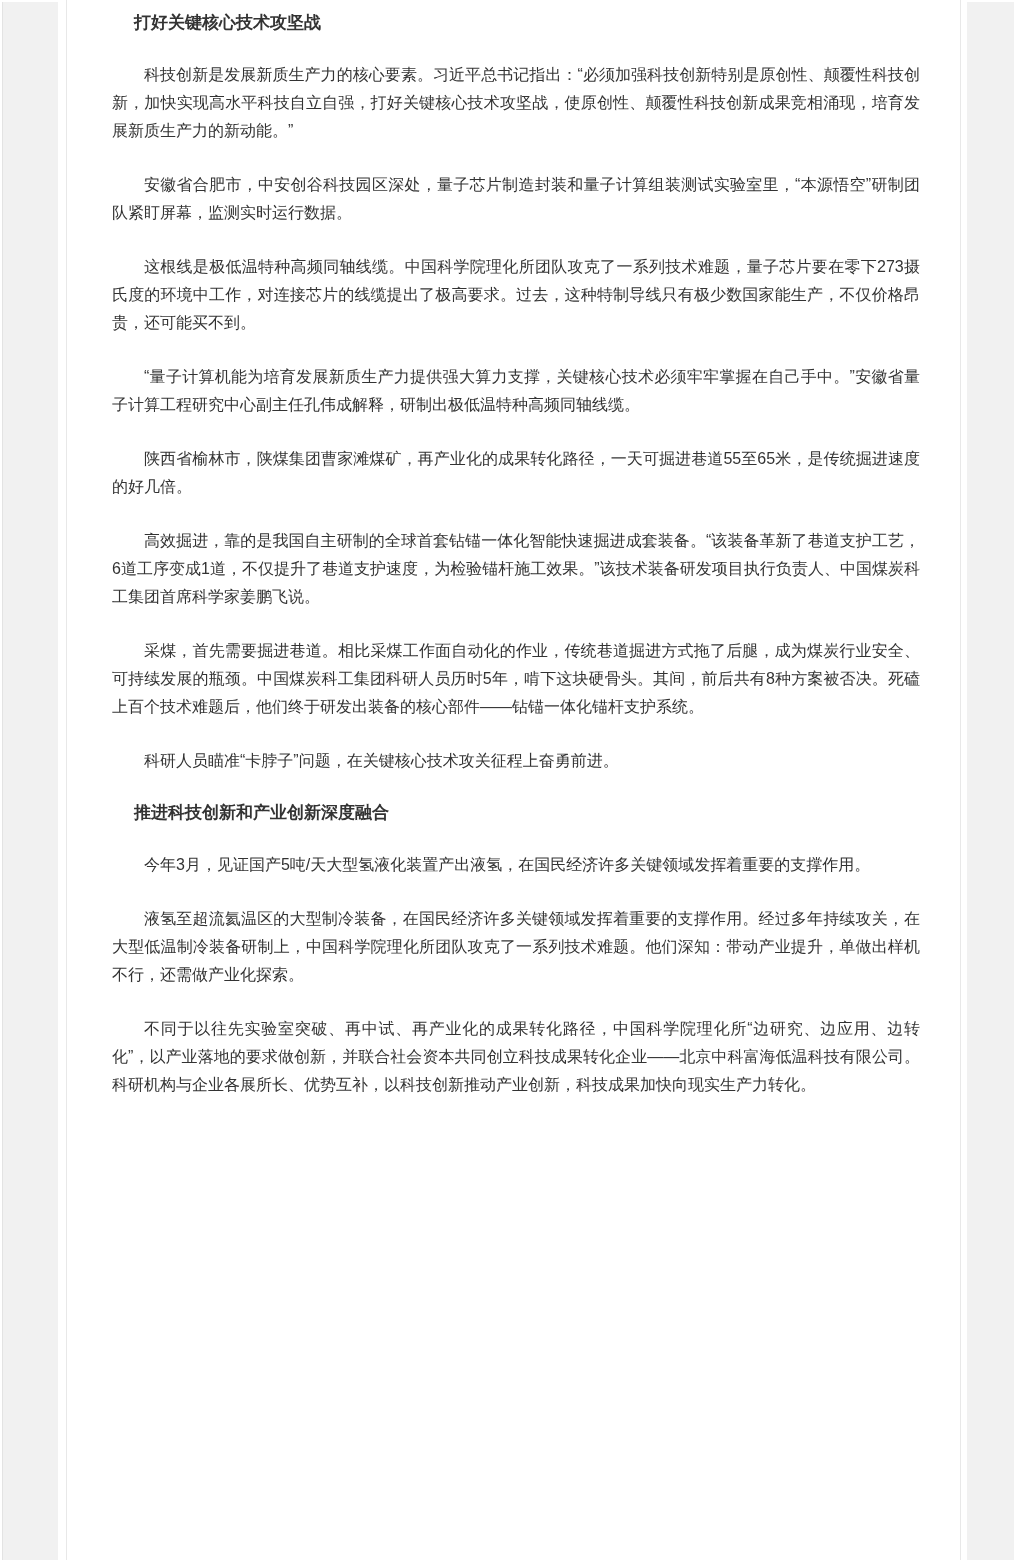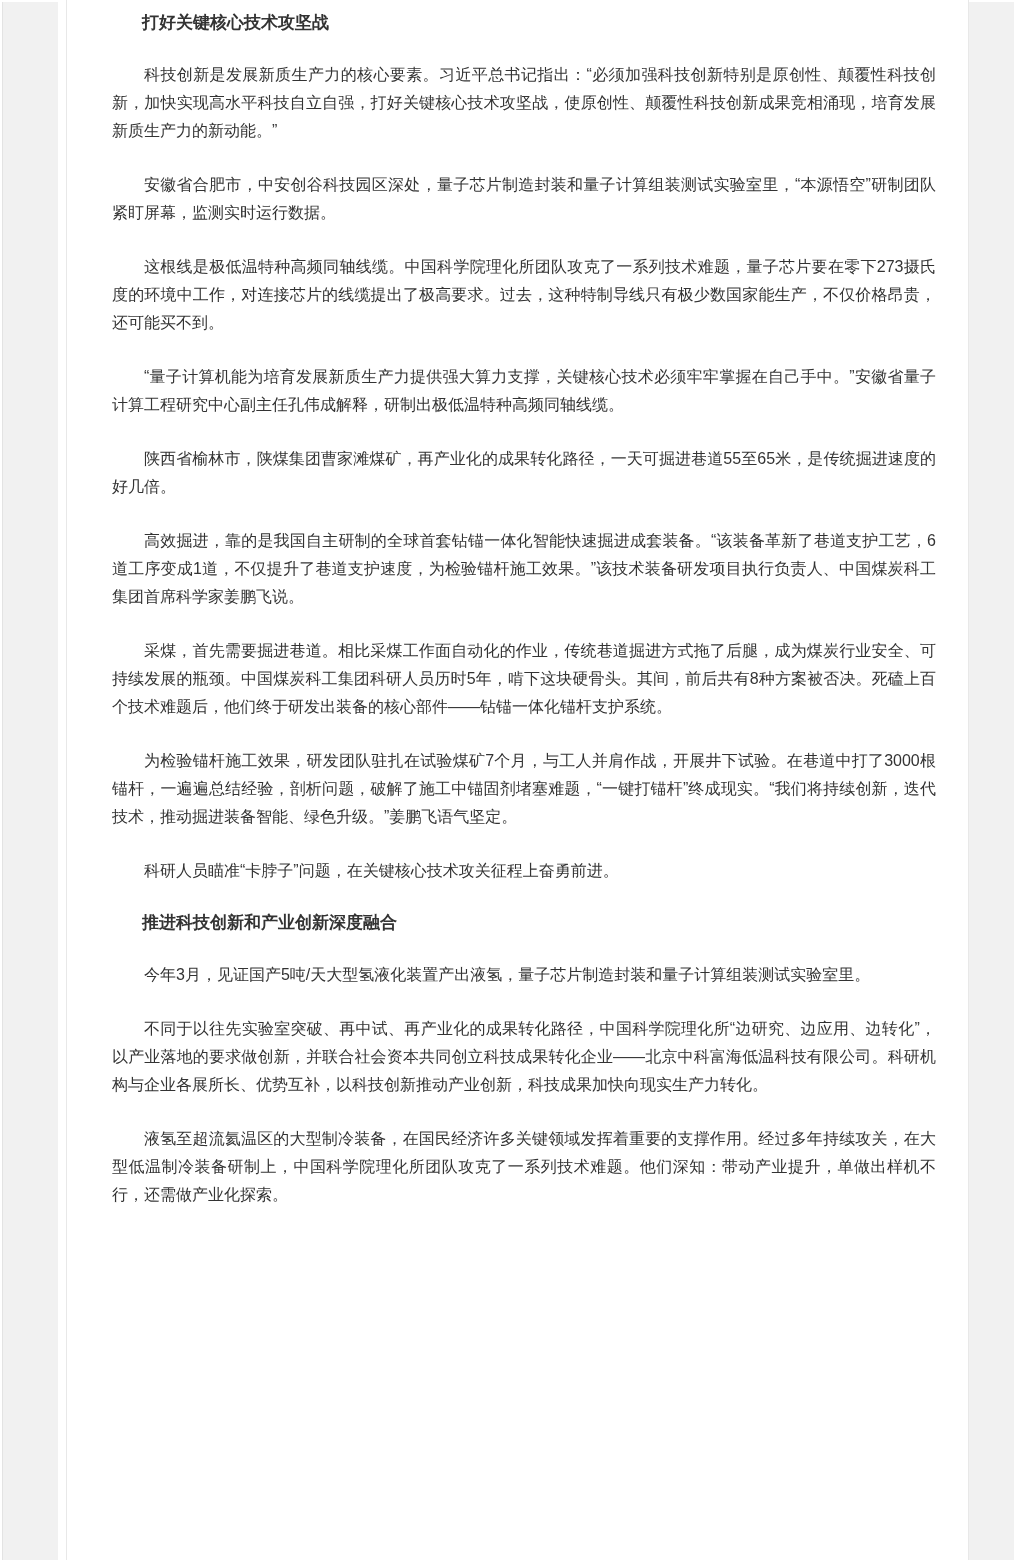--- a/index.html
+++ b/index.html
@@ -29,41 +29,40 @@
   .side-strip.right{
     left:967px; width:47px;
   }
 
   .card{
     position:absolute; left:66px; top:0; bottom:0;
     width:893px;
     background:var(--card-bg);
     border-left:1px solid var(--border-light);
     border-right:1px solid var(--border-light);
-    padding-left:8px;
   }
   .content{
     padding:11px 28px 0 33px;
     color:var(--text);
   }
   .content > :first-child{ margin-top:0; }
 
   .section-heading{
     font-size:17px;
     line-height:24px;
     font-weight:700;
     color:var(--text);
     margin:26px 0;
     text-indent:2em;
   }
   .article-paragraph{
     font-size:16px;
     line-height:28px;
     color:var(--text);
-    margin:26px 4px;
+    margin:26px 12px;
     text-indent:2em;
     text-align:justify;
   }
 </style>
 </head>
 <body>
 
 <div class="page">
   <div class="side-strip left"></div>
   <div class="side-strip right"></div>
@@ -71,21 +70,20 @@
   <div class="card">
     <article class="content">
       <h3 class="section-heading">打好关键核心技术攻坚战</h3>
       <p class="article-paragraph">科技创新是发展新质生产力的核心要素。习近平总书记指出：“必须加强科技创新特别是原创性、颠覆性科技创新，加快实现高水平科技自立自强，打好关键核心技术攻坚战，使原创性、颠覆性科技创新成果竞相涌现，培育发展新质生产力的新动能。”</p>
       <p class="article-paragraph">安徽省合肥市，中安创谷科技园区深处，量子芯片制造封装和量子计算组装测试实验室里，“本源悟空”研制团队紧盯屏幕，监测实时运行数据。</p>
       <p class="article-paragraph">这根线是极低温特种高频同轴线缆。中国科学院理化所团队攻克了一系列技术难题，量子芯片要在零下273摄氏度的环境中工作，对连接芯片的线缆提出了极高要求。过去，这种特制导线只有极少数国家能生产，不仅价格昂贵，还可能买不到。</p>
       <p class="article-paragraph">“量子计算机能为培育发展新质生产力提供强大算力支撑，关键核心技术必须牢牢掌握在自己手中。”安徽省量子计算工程研究中心副主任孔伟成解释，研制出极低温特种高频同轴线缆。</p>
       <p class="article-paragraph">陕西省榆林市，陕煤集团曹家滩煤矿，再产业化的成果转化路径，一天可掘进巷道55至65米，是传统掘进速度的好几倍。</p>
       <p class="article-paragraph">高效掘进，靠的是我国自主研制的全球首套钻锚一体化智能快速掘进成套装备。“该装备革新了巷道支护工艺，6道工序变成1道，不仅提升了巷道支护速度，为检验锚杆施工效果。”该技术装备研发项目执行负责人、中国煤炭科工集团首席科学家姜鹏飞说。</p>
       <p class="article-paragraph">采煤，首先需要掘进巷道。相比采煤工作面自动化的作业，传统巷道掘进方式拖了后腿，成为煤炭行业安全、可持续发展的瓶颈。中国煤炭科工集团科研人员历时5年，啃下这块硬骨头。其间，前后共有8种方案被否决。死磕上百个技术难题后，他们终于研发出装备的核心部件——钻锚一体化锚杆支护系统。</p>
-      <p class="article-paragraph">为检验锚杆施工效果，研发团队驻扎在试验煤矿7个月，与工人并肩作战，开展井下试验。在巷道中打了3000根锚杆，一遍遍总结经验，剖析问题，破解了施工中锚固剂堵塞难题，“一键打锚杆”终成现实。“我们将持续创新，迭代技术，推动掘进装备智能、绿色升级。”姜鹏飞语气坚定。</p>
       <p class="article-paragraph">科研人员瞄准“卡脖子”问题，在关键核心技术攻关征程上奋勇前进。</p>
       <h3 class="section-heading">推进科技创新和产业创新深度融合</h3>
-      <p class="article-paragraph">今年3月，见证国产5吨/天大型氢液化装置产出液氢，量子芯片制造封装和量子计算组装测试实验室里。</p>
+      <p class="article-paragraph">今年3月，见证国产5吨/天大型氢液化装置产出液氢，在国民经济许多关键领域发挥着重要的支撑作用。</p>
+      <p class="article-paragraph">液氢至超流氦温区的大型制冷装备，在国民经济许多关键领域发挥着重要的支撑作用。经过多年持续攻关，在大型低温制冷装备研制上，中国科学院理化所团队攻克了一系列技术难题。他们深知：带动产业提升，单做出样机不行，还需做产业化探索。</p>
       <p class="article-paragraph">不同于以往先实验室突破、再中试、再产业化的成果转化路径，中国科学院理化所“边研究、边应用、边转化”，以产业落地的要求做创新，并联合社会资本共同创立科技成果转化企业——北京中科富海低温科技有限公司。科研机构与企业各展所长、优势互补，以科技创新推动产业创新，科技成果加快向现实生产力转化。</p>
-      <p class="article-paragraph">液氢至超流氦温区的大型制冷装备，在国民经济许多关键领域发挥着重要的支撑作用。经过多年持续攻关，在大型低温制冷装备研制上，中国科学院理化所团队攻克了一系列技术难题。他们深知：带动产业提升，单做出样机不行，还需做产业化探索。</p>
     </article>
   </div>
 </div>
 
 </body></html>

